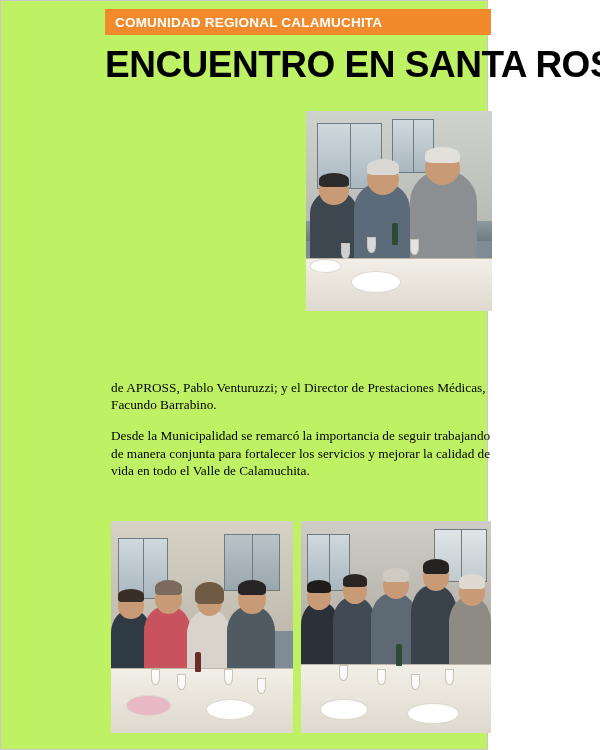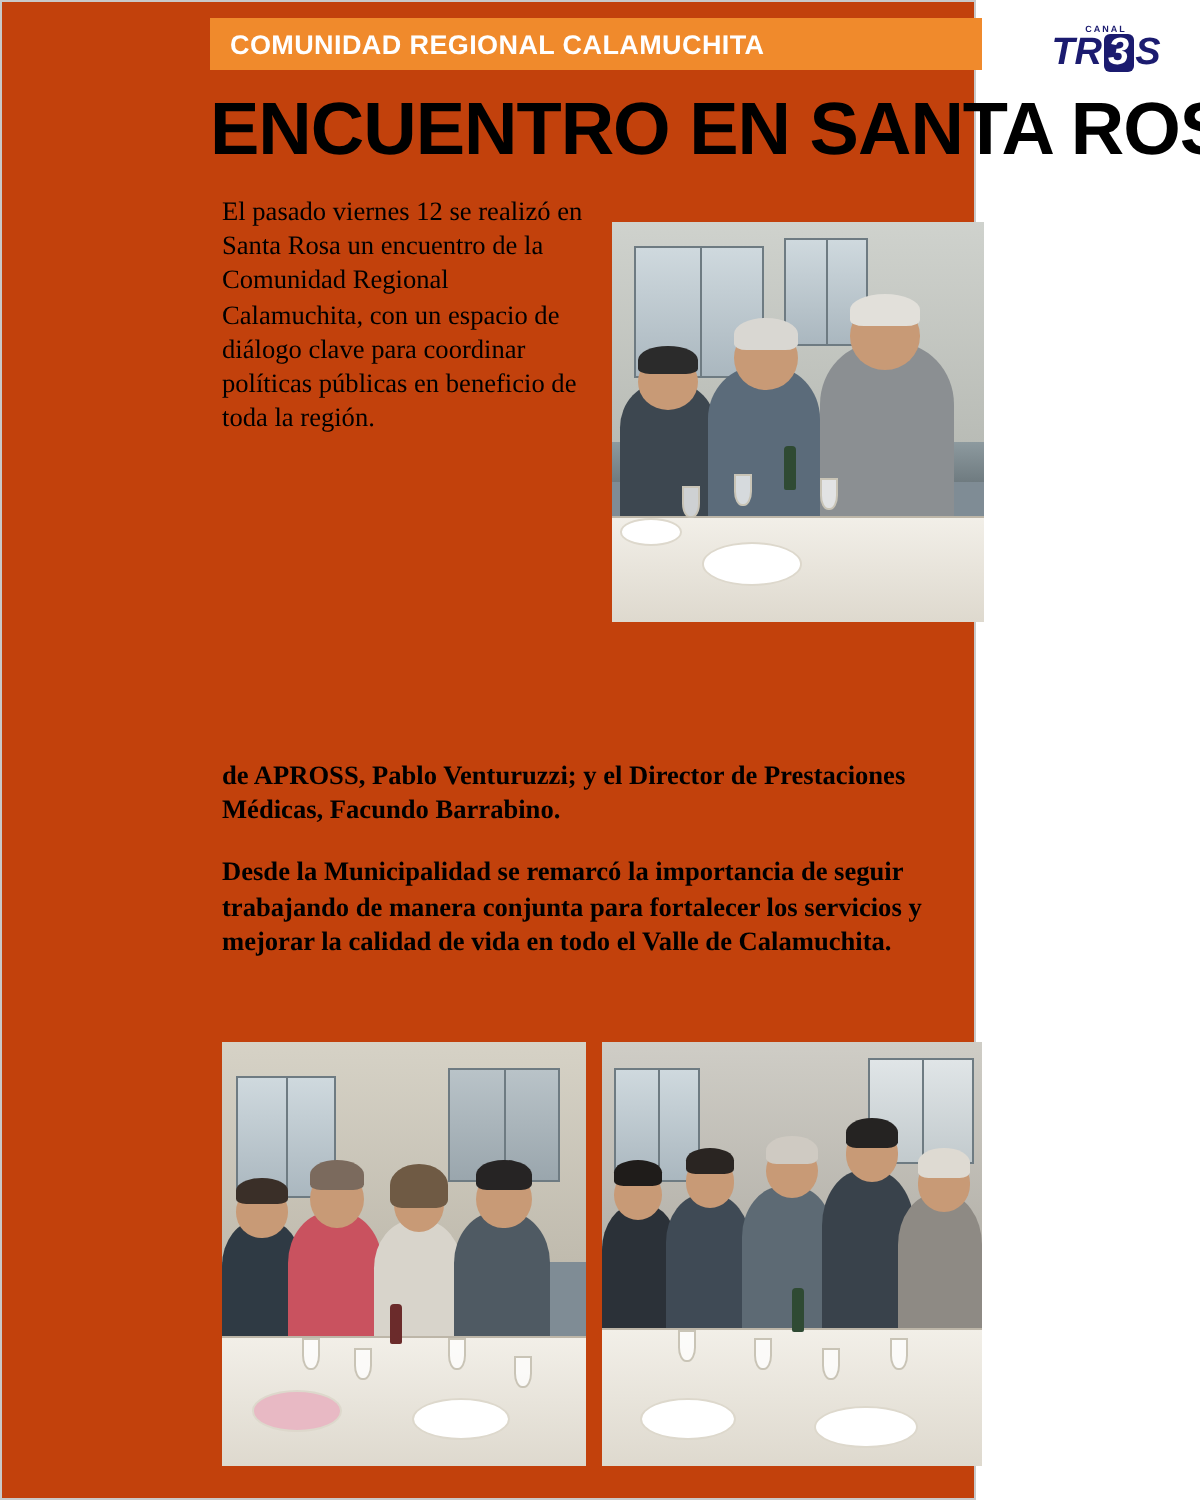--- a/index.html
+++ b/index.html
@@ -13,21 +13,21 @@
     font-family: "Liberation Serif", serif;
     color: #000000;
     overflow: hidden;
   }
   .page {
     position: relative;
     width: 488px;
     height: 750px;
     box-sizing: border-box;
     border: 1px solid #c9c9c9;
-    background: #c2410c;
+    background: #bef264;
   }
 
   
   .header-row {
     position: absolute;
     top: 8px;
     left: 0;
     width: 600px;
     height: 30px;
   }
@@ -128,21 +128,20 @@
   }
   .col-narrow p { margin: 0 0 14px 0; }
 
   .col-wide {
     position: absolute;
     left: 110px;
     top: 378px;
     width: 380px;
     font-size: 13.3px;
     line-height: 17.2px;
-    font-weight: bold;
   }
   .col-wide p { margin: 0 0 14px 0; }
 
   
   .photo {
     position: absolute;
     overflow: hidden;
     background: #7f8c95;
   }
   .photo-top {
@@ -223,34 +222,25 @@
 </style>
 </head>
 <body>
 
 <div class="page">
 
   <div class="header-row">
     <div class="kicker">
       <span class="kicker-text">COMUNIDAD REGIONAL CALAMUCHITA</span>
     </div>
-    <div class="logo">
-      <span class="logo-top">CANAL</span>
-      <span class="logo-main">
-        <span class="logo-tr">TR</span>
-        <span class="logo-3">3</span>
-        <span class="logo-s">S</span>
-      </span>
-    </div>
   </div>
 
   <div class="headline">ENCUENTRO EN SANTA ROSA</div>
 
   <div class="col-narrow">
-    <p>El pasado viernes 12 se realizó en Santa Rosa un encuentro de la Comunidad Regional Calamuchita, con un espacio de diálogo clave para coordinar políticas públicas en beneficio de toda la región.</p>
   </div>
 
   <div class="col-wide">
     <p>de APROSS, Pablo Venturuzzi; y el Director de Prestaciones Médicas, Facundo Barrabino.</p>
     <p>Desde la Municipalidad se remarcó la importancia de seguir trabajando de manera conjunta para fortalecer los servicios y mejorar la calidad de vida en todo el Valle de Calamuchita.</p>
   </div>
 
   <div class="photo photo-top">
     <div class="scene">
       <div class="wall" style="height:55%; background:linear-gradient(#cfd2cd,#b9bcb6);"></div>

